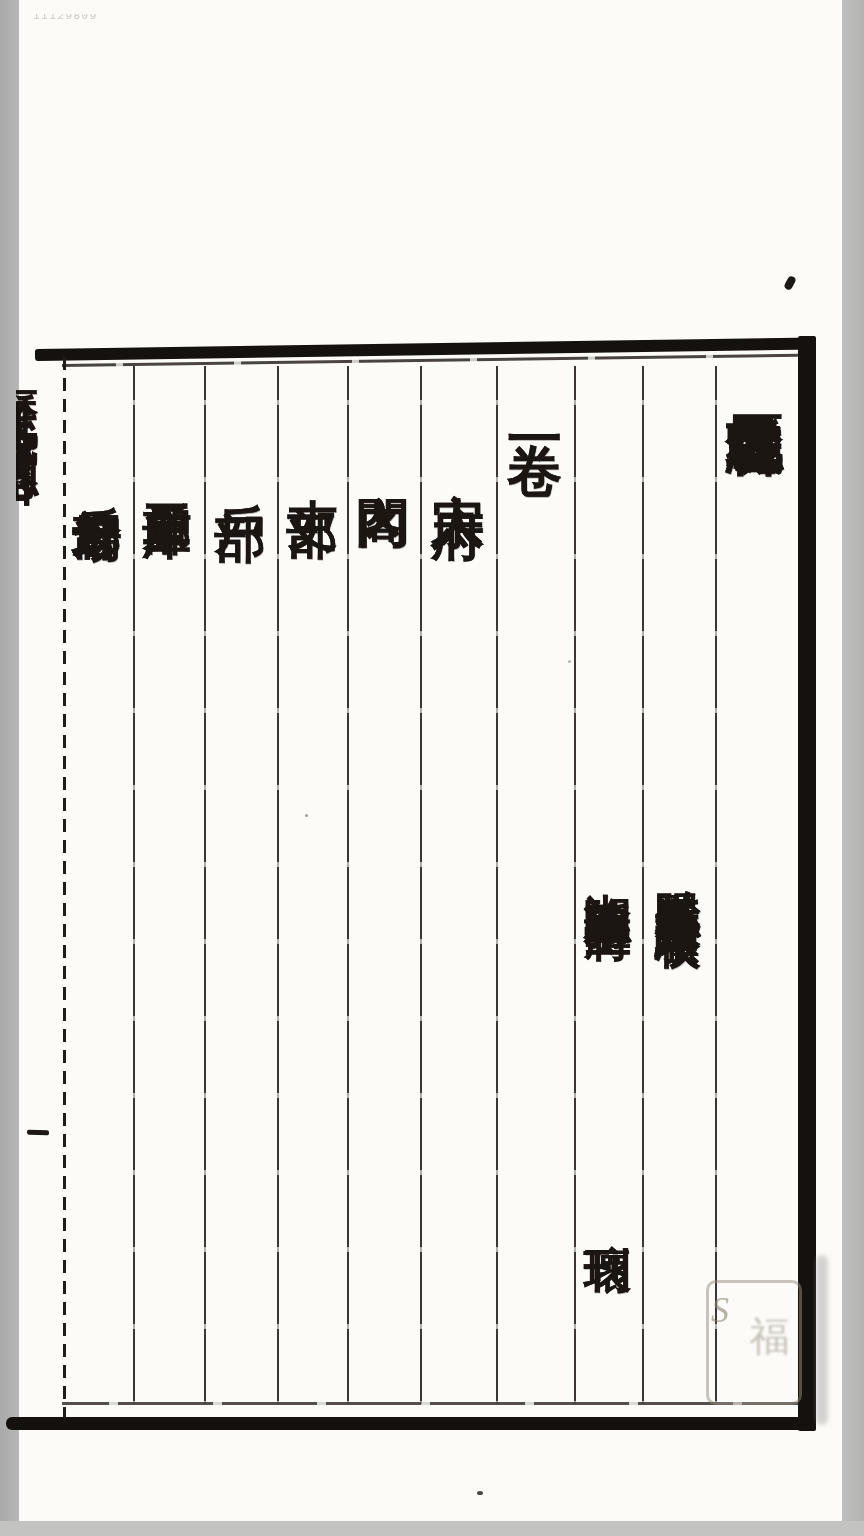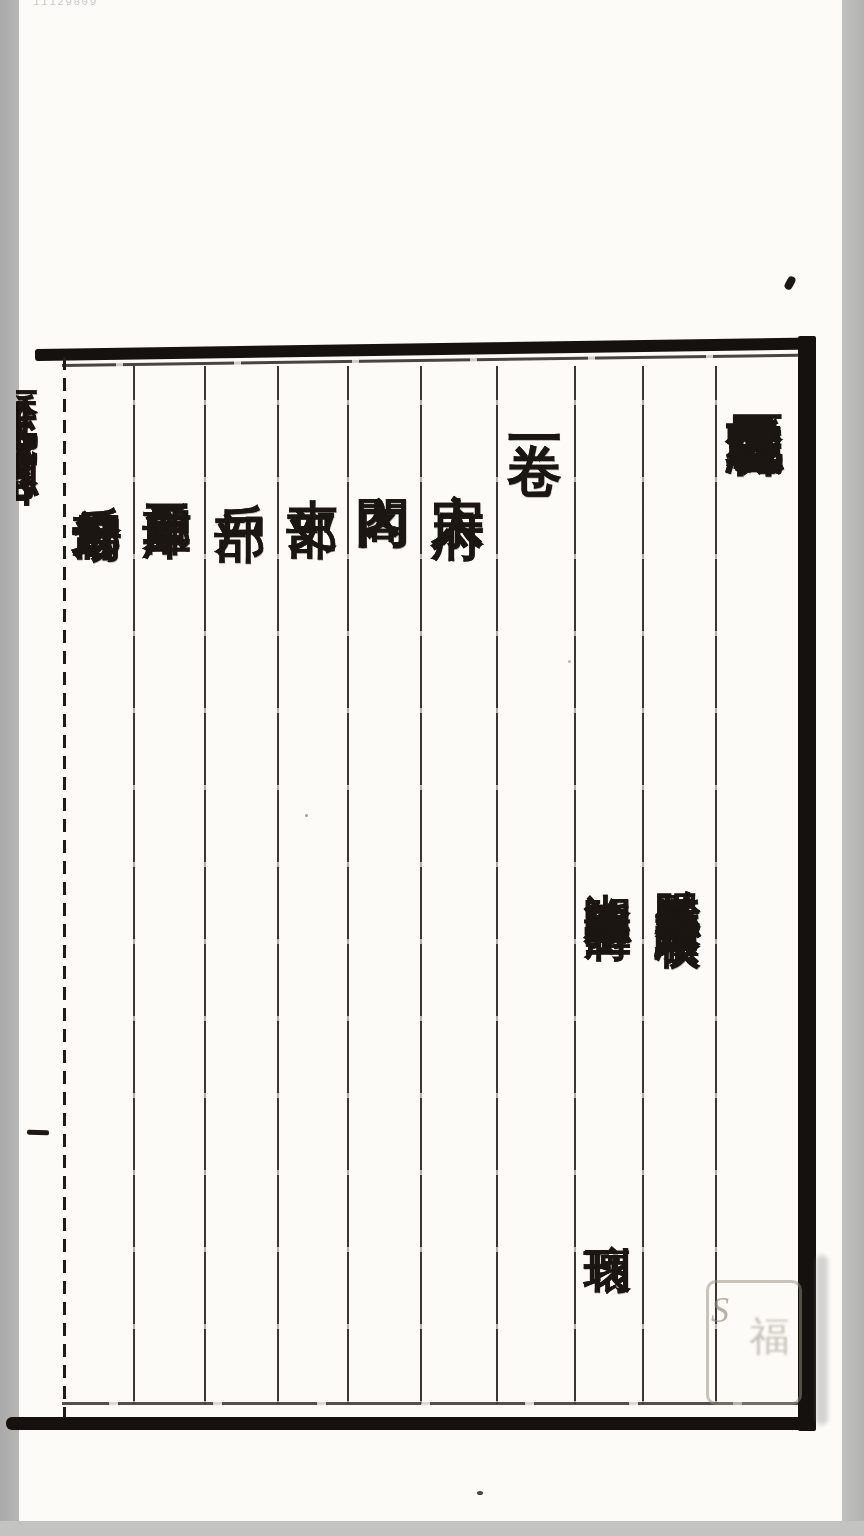--- a/index.html
+++ b/index.html
@@ -5,21 +5,21 @@
   html,body{margin:0;padding:0;background:#888;}
   .scan{
     position:relative; width:864px; height:1536px; overflow:hidden;
     background:#fcfbf8;
     font-family:"Liberation Serif","DejaVu Serif",serif;
   }
   .strip{position:absolute;}
   .strip-left{left:0;top:0;width:19px;height:1536px;background:linear-gradient(to right,#a9a9a9,#b7b7b6);}
   .strip-right{right:0;top:0;width:22px;height:1536px;background:linear-gradient(to left,#b2b2b1,#c0c0bf);}
   .strip-bottom{left:0;top:1521px;width:864px;height:15px;background:#c3c3c2;}
-  .scan-number-clip{position:absolute;left:33px;top:0;width:110px;height:9px;overflow:hidden;}
+  .scan-number-clip{position:absolute;left:33px;top:14px;width:110px;height:9px;overflow:hidden;}
   .scan-number{position:relative;top:-4px;font-family:"Liberation Mono","DejaVu Sans Mono",monospace;
     font-size:11px;color:#c9c9c9;letter-spacing:1.5px;}
   
   .b{position:absolute;background:#15110e;}
   .b-top{left:35px;top:349px;width:781px;height:12px;border-radius:3px;
     transform:rotate(-0.85deg);transform-origin:left center;}
   .b-right{left:798px;top:336px;width:18px;height:1095px;border-radius:2px;}
   .b-bottom{left:6px;top:1417px;width:810px;height:13px;border-radius:6px 2px 2px 6px;}
   .hair{position:absolute;background:#2a241f;}
   .hair-top{left:62px;top:364px;width:736px;height:2.5px;opacity:.85;

